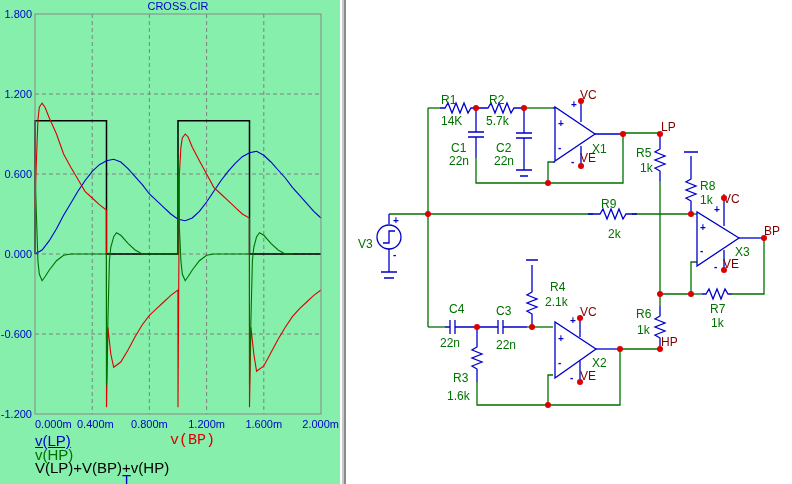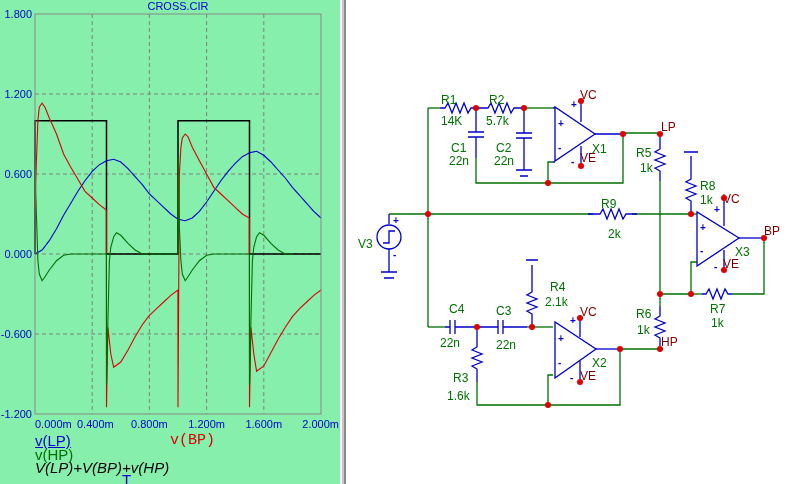--- a/index.html
+++ b/index.html
@@ -50,21 +50,21 @@
         <polyline points="35.0,254.0 42.1,250.0 49.3,240.7 56.5,228.7 63.6,215.3 70.8,203.3 77.9,191.3 85.0,180.7 92.2,171.3 99.4,164.7 106.5,160.7 113.7,159.3 120.8,162.0 128.0,168.7 135.1,176.7 142.3,184.7 149.4,194.0 156.6,200.7 163.7,207.3 170.8,214.0 178.0,219.3 185.2,220.7 192.3,218.0 199.4,211.3 206.6,202.0 213.8,191.3 220.9,180.7 228.1,171.3 235.2,163.3 242.3,156.7 249.5,152.7 256.6,151.3 263.8,155.3 270.9,162.0 278.1,170.0 285.3,178.0 292.4,187.3 299.6,195.3 306.7,203.3 313.8,211.3 321.0,218.0" fill="none" stroke="#0000cc" stroke-width="1.1"></polyline>
         <polyline points="35.0,207.3 36.4,160.7 37.9,120.7 39.3,107.3 42.1,103.3 45.0,107.3 49.3,118.0 56.5,134.0 63.6,154.0 70.8,167.3 77.9,179.3 85.0,191.3 92.2,198.0 99.4,204.7 106.4,210.0 106.5,407.3 107.9,327.3 110.8,354.0 113.7,367.3 120.8,362.0 128.0,350.0 135.1,336.7 142.3,324.7 149.4,315.3 156.6,308.7 163.7,302.0 170.8,295.3 177.9,290.0 178.0,407.3 179.4,174.0 180.9,147.3 182.3,138.0 185.2,134.0 188.0,136.7 192.3,147.3 199.4,160.7 206.6,174.0 213.8,187.3 220.9,194.0 228.1,200.7 235.2,207.3 242.3,214.0 249.4,218.0 249.5,407.3 250.9,327.3 253.8,354.0 256.6,371.3 263.8,366.0 270.9,352.7 278.1,339.3 285.3,327.3 292.4,316.7 299.6,308.7 306.7,302.0 313.8,295.3 321.0,290.0" fill="none" stroke="#dd0000" stroke-width="1.1"></polyline>
         <polyline points="35.0,167.3 36.4,214.0 37.9,260.7 39.3,274.0 42.1,280.7 45.0,276.7 49.3,270.0 56.5,260.7 63.6,255.3 70.8,254.0 77.9,254.0 85.0,254.0 92.2,254.0 99.4,254.0 106.4,254.0 106.5,384.7 107.9,320.7 109.4,260.7 110.8,247.3 113.7,236.7 116.5,232.7 120.8,235.3 128.0,243.3 135.1,250.0 142.3,254.0 149.4,254.0 177.9,254.0 178.0,158.0 179.4,227.3 180.9,260.7 182.3,274.0 185.2,280.7 188.0,276.7 192.3,270.0 199.4,260.7 206.6,255.3 213.8,254.0 220.9,254.0 228.1,254.0 235.2,254.0 242.3,254.0 249.4,254.0 249.5,384.7 250.9,320.7 252.4,260.7 253.8,247.3 256.6,236.7 259.5,232.7 263.8,235.3 270.9,243.3 278.1,250.0 285.3,254.0 292.4,254.0" fill="none" stroke="#007000" stroke-width="1.1"></polyline>
       </g>
     <rect id="plot-frame" fill="none" stroke="#888" stroke-width="1" x="35" y="14" width="286" height="400"></rect>
   </svg>
 
   <div class="legend" style="left:35px;top:432px;color:#0000cc;text-decoration:underline;">v(LP)</div>
   <div class="legend" style="left:170px;top:432px;color:#dd0000;font-family:Liberation Mono, monospace;">v(BP)</div>
   <div class="legend" style="left:35px;top:446px;color:#007000;">v(HP)</div>
-  <div class="legend" style="left:35px;top:459px;color:#000000;font-style:italic;">V(LP)+V(BP)+v(HP)</div>
+  <div class="legend" style="left:35px;top:459px;color:#000000;">V(LP)+V(BP)+v(HP)</div>
   <div class="legend" style="left:122px;top:471px;color:#0000cc;">T</div>
 </div>
 
 <div id="splitter">
   <div class="s1"></div>
   <div class="s2"></div>
 </div>
 
 <div id="schem-pane">
   <svg width="444" height="484" viewBox="348 0 444 484" style="font-size:12px;">

